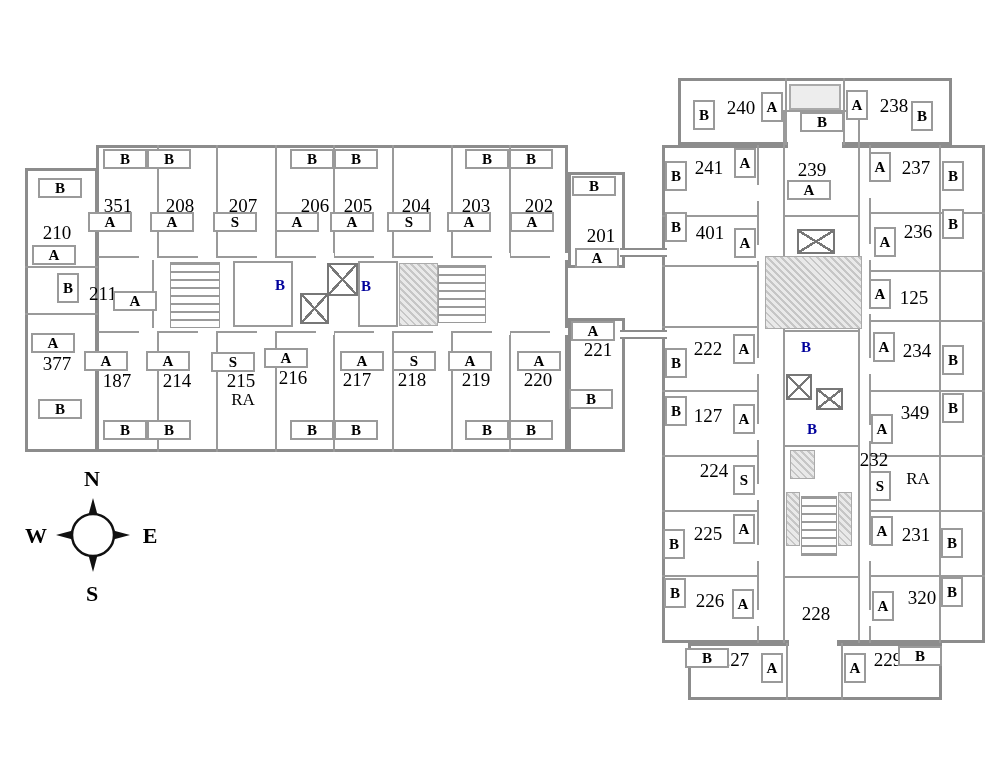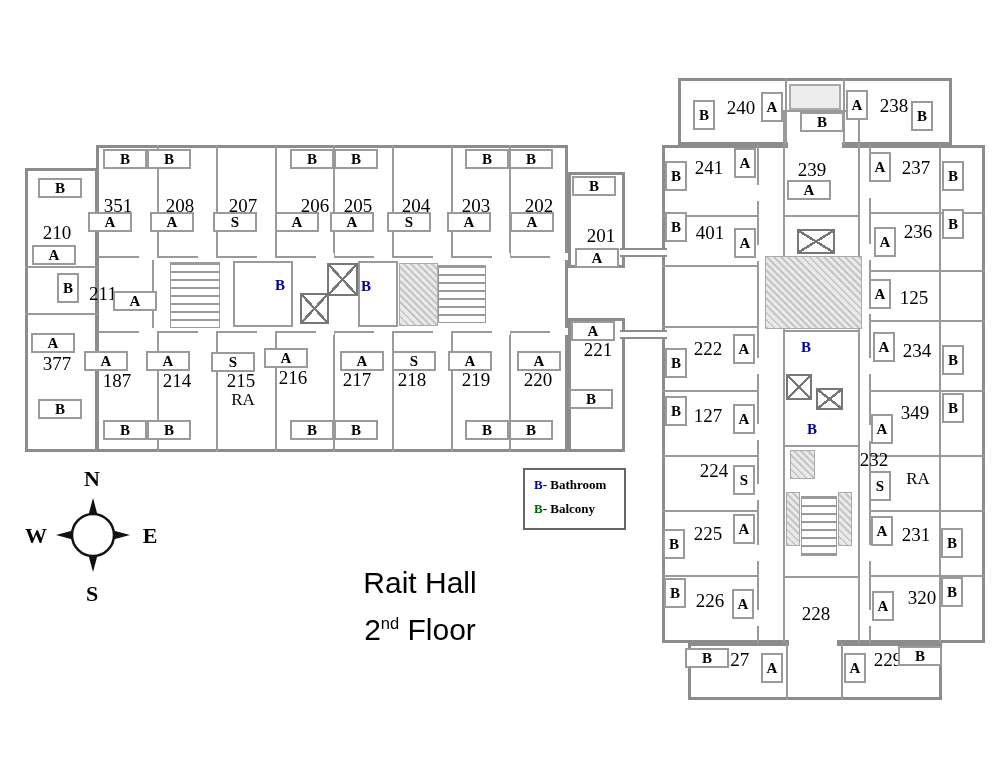--- a/index.html
+++ b/index.html
@@ -282,35 +282,27 @@
       <div class="gap" style="left: 866px; top: 298px; width: 8px; height: 16px;"></div>
       <div class="gap" style="left: 866px; top: 358px; width: 8px; height: 16px;"></div>
       <div class="gap" style="left: 866px; top: 425px; width: 8px; height: 16px;"></div>
       <div class="gap" style="left: 866px; top: 485px; width: 8px; height: 16px;"></div>
       <div class="gap" style="left: 866px; top: 545px; width: 8px; height: 16px;"></div>
       <div class="gap" style="left: 866px; top: 610px; width: 8px; height: 16px;"></div>
       <div class="gap" style="left: 788px; top: 141px; width: 54px; height: 8px;"></div>
       <div class="gap" style="left: 789px; top: 639px; width: 48px; height: 8px;"></div>
     </div>
 
-  <div class="legend">
-    <div class="legend-row"><span class="lkey bath">B</span><span>- Bathroom</span></div>
-    <div class="legend-row"><span class="lkey balc">B</span><span>- Balcony</span></div>
-  </div>
 
   <svg width="80" height="80" viewBox="0 0 80 80" style="position:absolute;left:53px;top:495px;z-index:4">
     <polygon points="40,3 33,29 47,29" fill="#111"></polygon>
     <polygon points="40,77 33,51 47,51" fill="#111"></polygon>
     <polygon points="3,40 29,33 29,47" fill="#111"></polygon>
     <polygon points="77,40 51,33 51,47" fill="#111"></polygon>
     <circle cx="40" cy="40" r="21" fill="#fff" stroke="#111" stroke-width="2.5"></circle>
   </svg>
   <span class="cletter" style="left:92px;top:479px">N</span>
   <span class="cletter" style="left:92px;top:594px">S</span>
   <span class="cletter" style="left:36px;top:536px">W</span>
   <span class="cletter" style="left:150px;top:536px">E</span>
 
-  <div class="title">
-    <div>Rait Hall</div>
-    <div class="line2"><span>2</span><sup>nd</sup><span> Floor</span></div>
-  </div>
 
 </div>
 
 </body></html>

